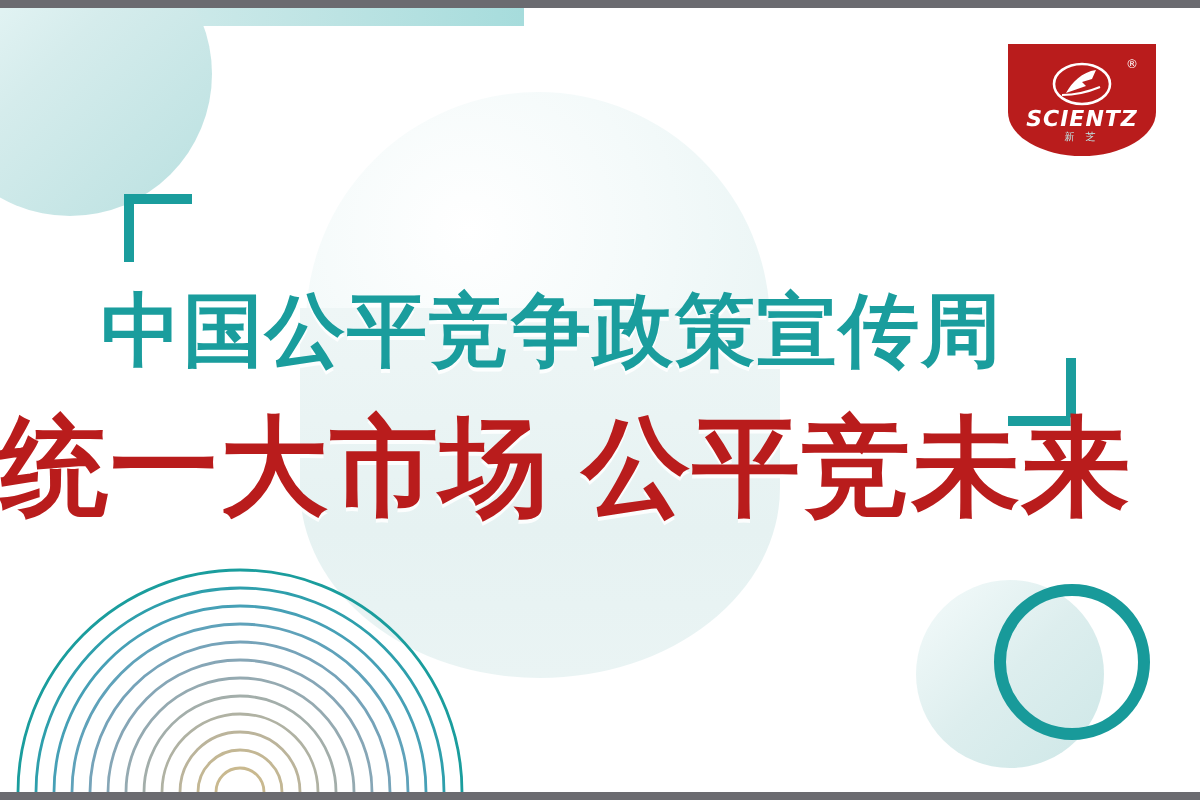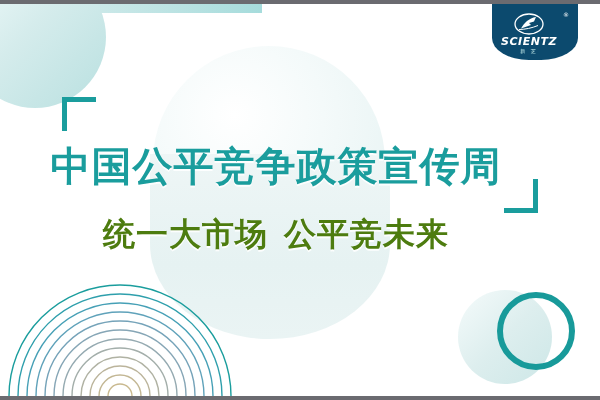--- a/index.html
+++ b/index.html
@@ -116,39 +116,39 @@
     font-size: 40px;
     font-weight: bold;
     letter-spacing: 1px;
     color: #1a9d9d;
     line-height: 52px;
     white-space: nowrap;
     text-shadow: 0 2px 0 rgba(255,255,255,0.85);
   }
   #title-line-2 {
     font-family: "DejaVu Sans", "Liberation Sans", sans-serif;
-    font-size: 32px;
+    font-size: 54px;
     font-weight: bold;
     letter-spacing: 1px;
-    color: #4d7c0f;
+    color: #b91c1c;
     line-height: 60px;
     white-space: nowrap;
     margin-top: 12px;
     text-shadow: 0 2px 0 rgba(255,255,255,0.85);
   }
   .sp { display: inline-block; width: 16px; }
 
   
   #logo-badge {
     position: absolute;
     right: 22px;
-    top: 0;
-    width: 86px;
+    top: 18px;
+    width: 74px;
     height: 56px;
-    background: #0c4a6e;
+    background: #b91c1c;
     border-radius: 0 0 37px 37px / 0 0 22px 22px;
     overflow: hidden;
   }
   #logo-inner {
     position: absolute;
     left: 0; top: 0;
     width: 74px;
     height: 56px;
     display: flex;
     flex-direction: column;

